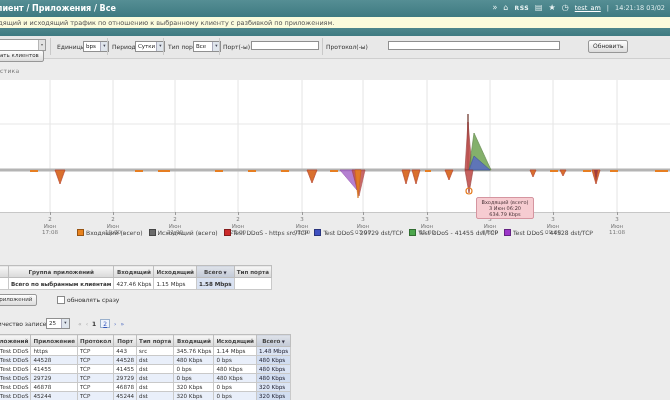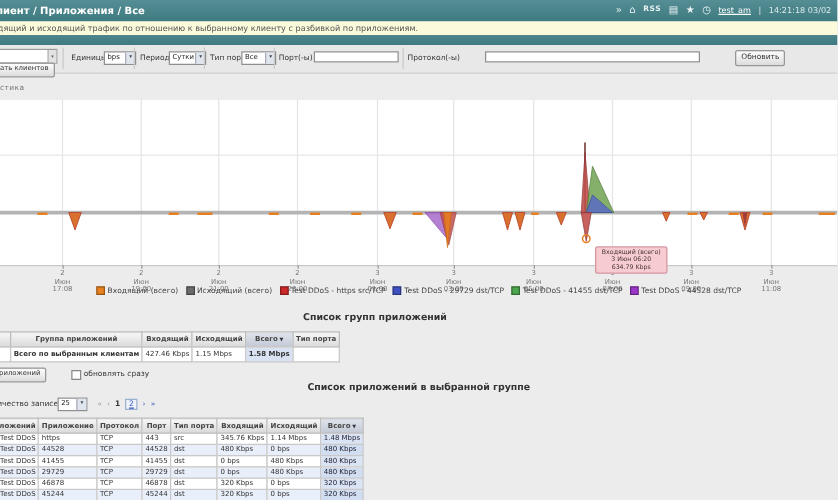--- a/index.html
+++ b/index.html
@@ -284,21 +284,20 @@
       <span class="lg-item">
         <span class="lg-sq" style="background: rgb(76, 166, 76);"></span>
         <span>Test DDoS - 41455 dst/TCP</span>
       </span>
       <span class="lg-item">
         <span class="lg-sq" style="background: rgb(156, 54, 201);"></span>
         <span>Test DDoS - 44528 dst/TCP</span>
       </span>
     </div>
 
-  <div class="h1">Список групп приложений</div>
   <div id="t1wrap">
     <table>
       <colgroup>
           <col style="width:38px">
           <col style="width:74px">
           <col style="width:34px">
           <col style="width:33px">
           <col style="width:30px">
           <col style="width:26px">
         </colgroup>
@@ -321,21 +320,20 @@
             <td class="total">1.58 Mbps</td>
             <td></td>
           </tr>
         </tbody>
     </table>
   </div>
   <div class="tb-btn btn-choose">Выбор групп приложений</div>
   <div class="cb"></div>
   <div class="cb-label">обновлять сразу</div>
 
-  <div class="h2">Список приложений в выбранной группе</div>
   <div class="rec-label">Количество записей:</div>
   <div class="sel sel-records">
     <span>25</span><span class="arr">▾</span>
   </div>
   <div class="pager" id="pager">
       <span class="pg-nav">«</span>
       <span class="pg-nav">‹</span>
       <span class="pg-current">1</span>
       <span class="pg-page">2</span>
       <span class="pg-link">›</span>

